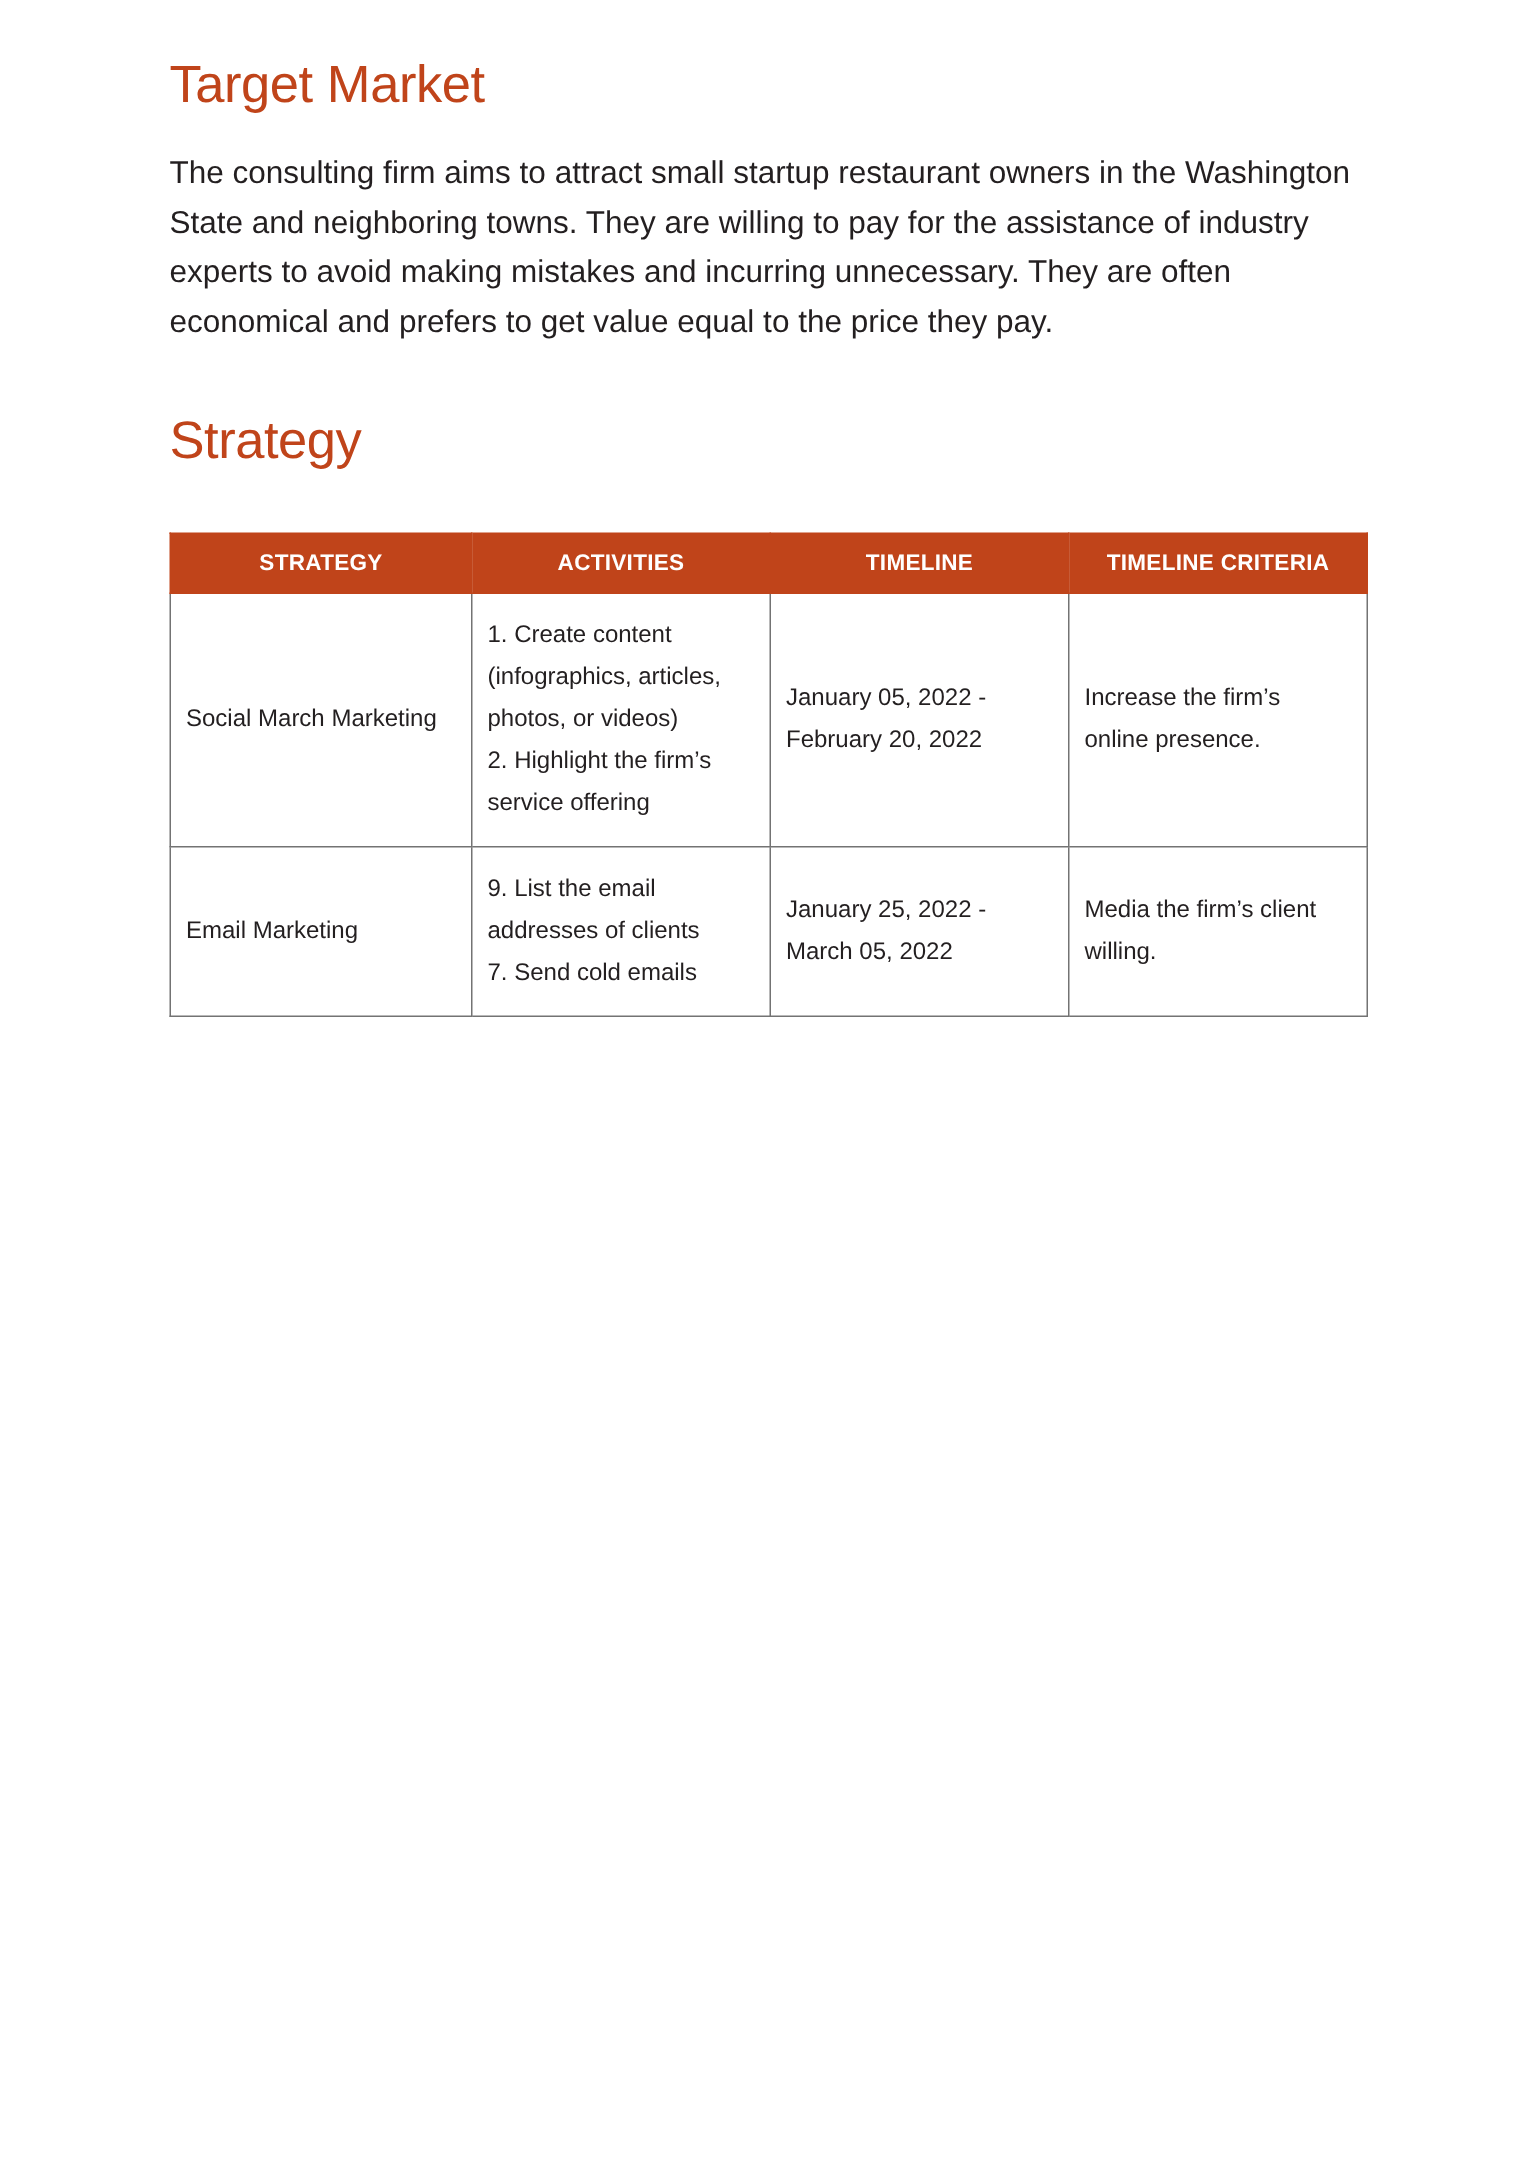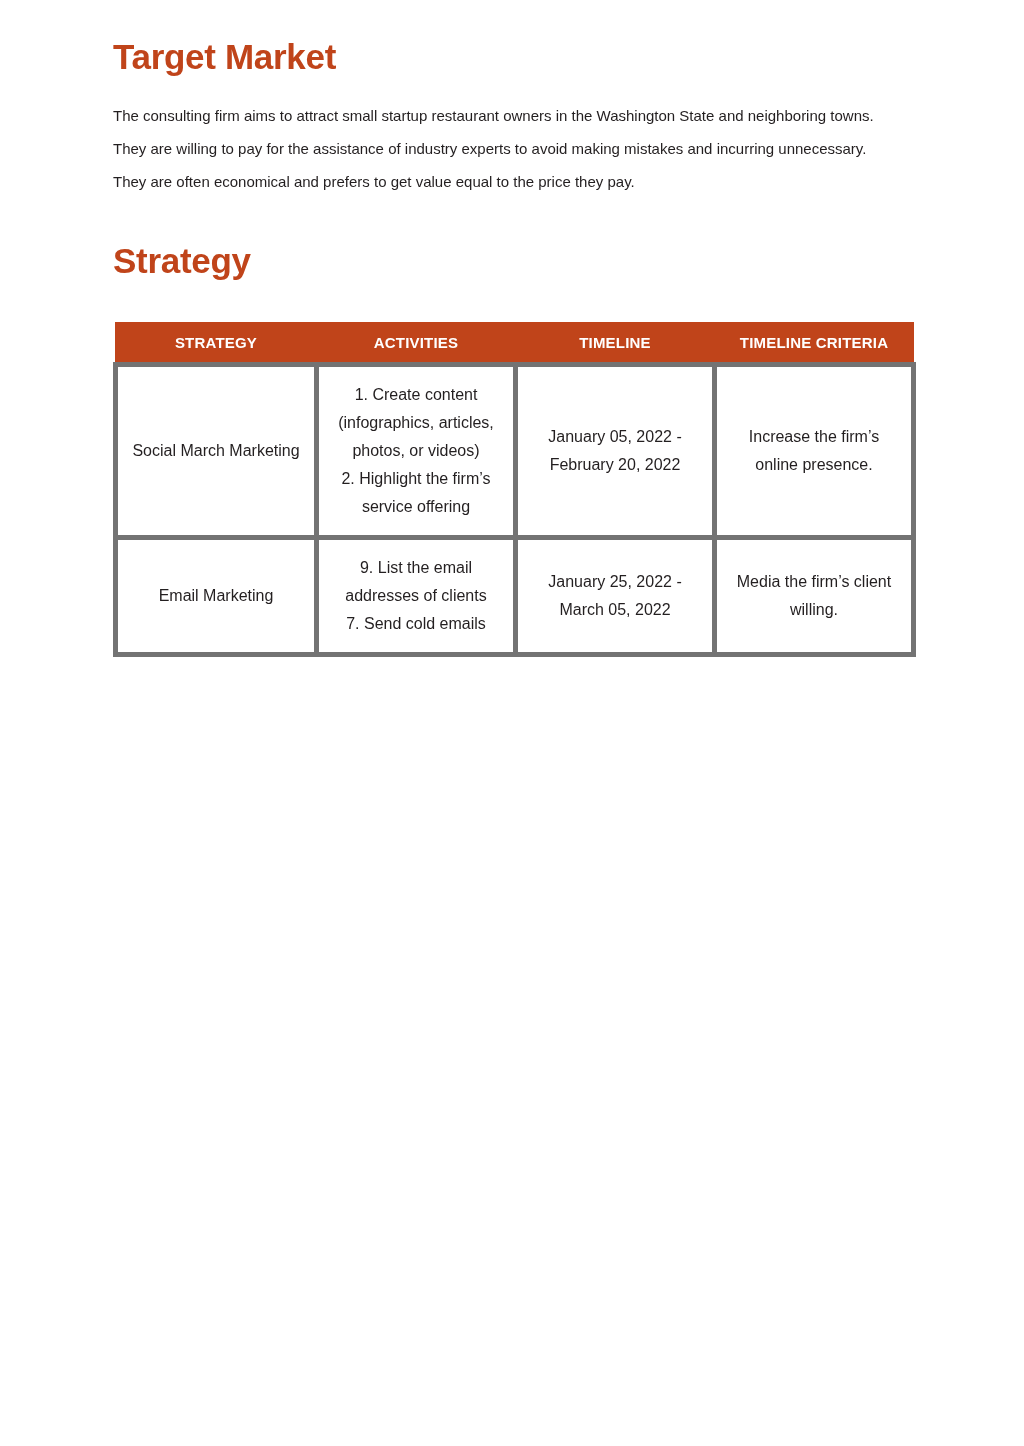--- a/index.html
+++ b/index.html
@@ -16,30 +16,30 @@
     overflow: hidden;
   }
   .page {
     padding: 0 113px;
     box-sizing: border-box;
     width: 1024px;
   }
   h1.section-heading {
     font-size: 35px;
     line-height: 1.1;
-    font-weight: bold;
+    font-weight: normal;
     color: #c0441a;
     margin: 0;
     letter-spacing: -0.3px;
   }
   #target-market-heading {
     padding-top: 38px;
   }
   p.body-text {
-    font-size: 15px;
+    font-size: 21px;
     line-height: 33px;
     margin: 22px 0 0 0;
     max-width: 790px;
     color: #231f20;
   }
   #strategy-heading {
     margin-top: 44px;
   }
   table.strategy-table {
     margin-top: 42px;
@@ -51,25 +51,24 @@
     background: #c0441a;
     color: #ffffff;
     font-size: 15px;
     font-weight: bold;
     letter-spacing: 0.2px;
     padding: 11px 6px;
     text-align: center;
     border: 1px solid #c0441a;
   }
   table.strategy-table td {
-    border: 5px solid #737373;
+    border: 1px solid #737373;
     font-size: 16px;
     line-height: 28px;
     color: #231f20;
-    text-align: center;
     vertical-align: middle;
     padding: 14px 10px;
   }
   col.c1 { width: 201px; }
   col.c2 { width: 199px; }
   col.c3 { width: 199px; }
   col.c4 { width: 199px; }
   .cell-lines > span { display: block; }
 </style>
 </head>

